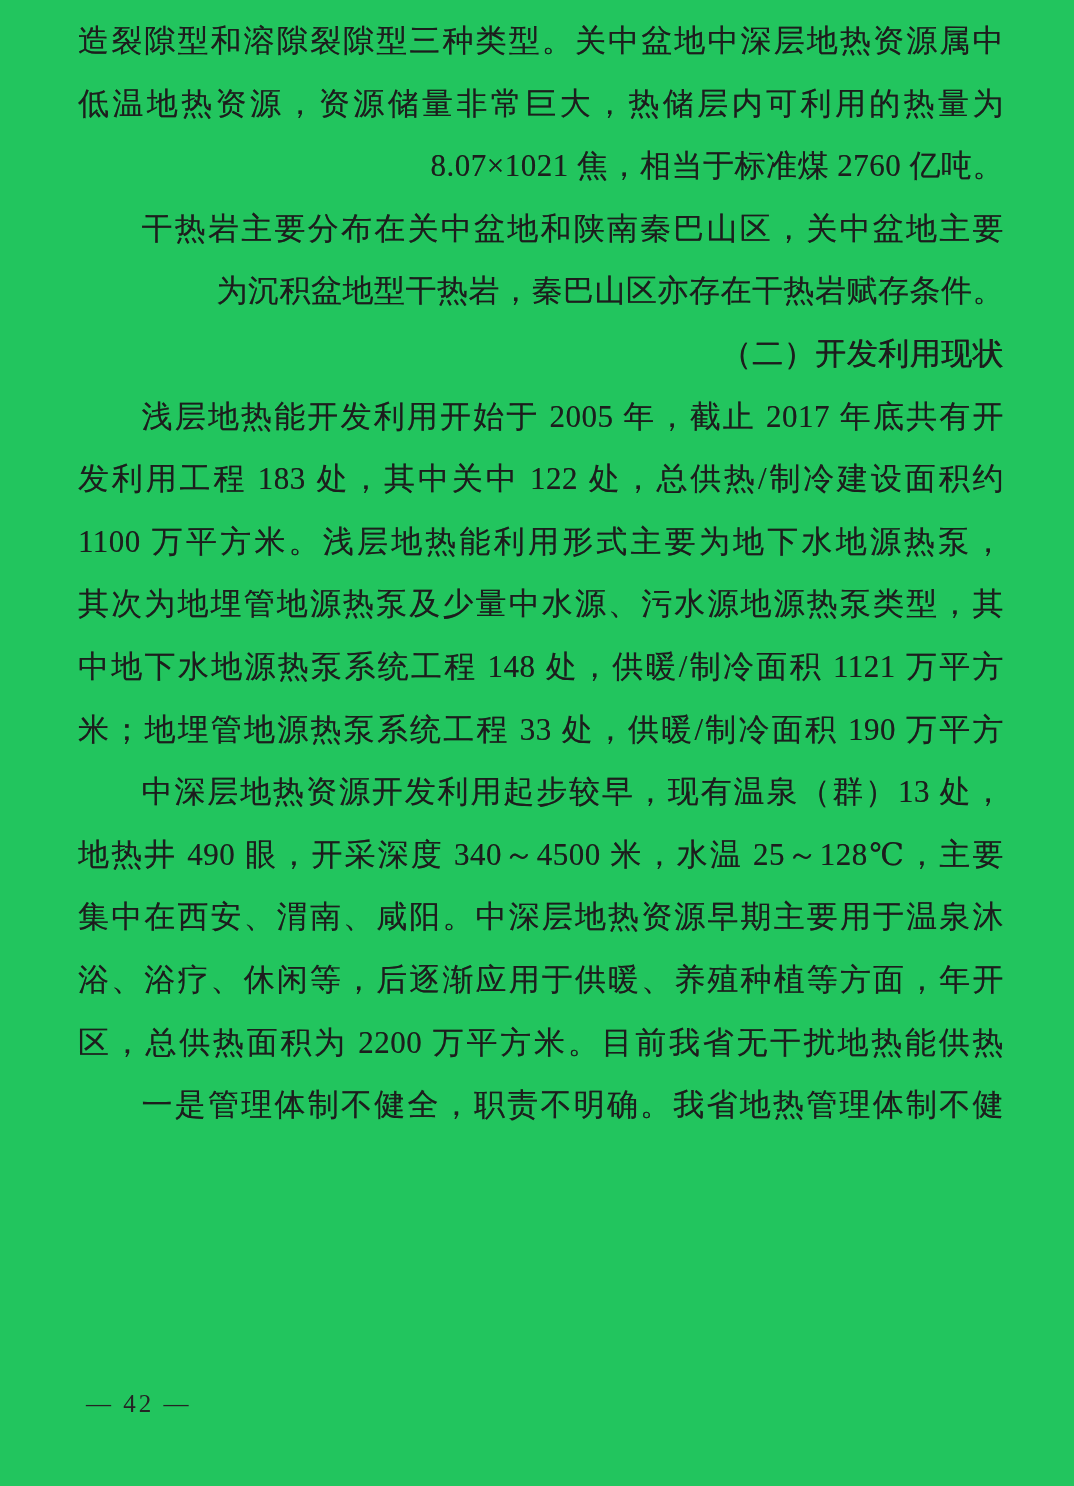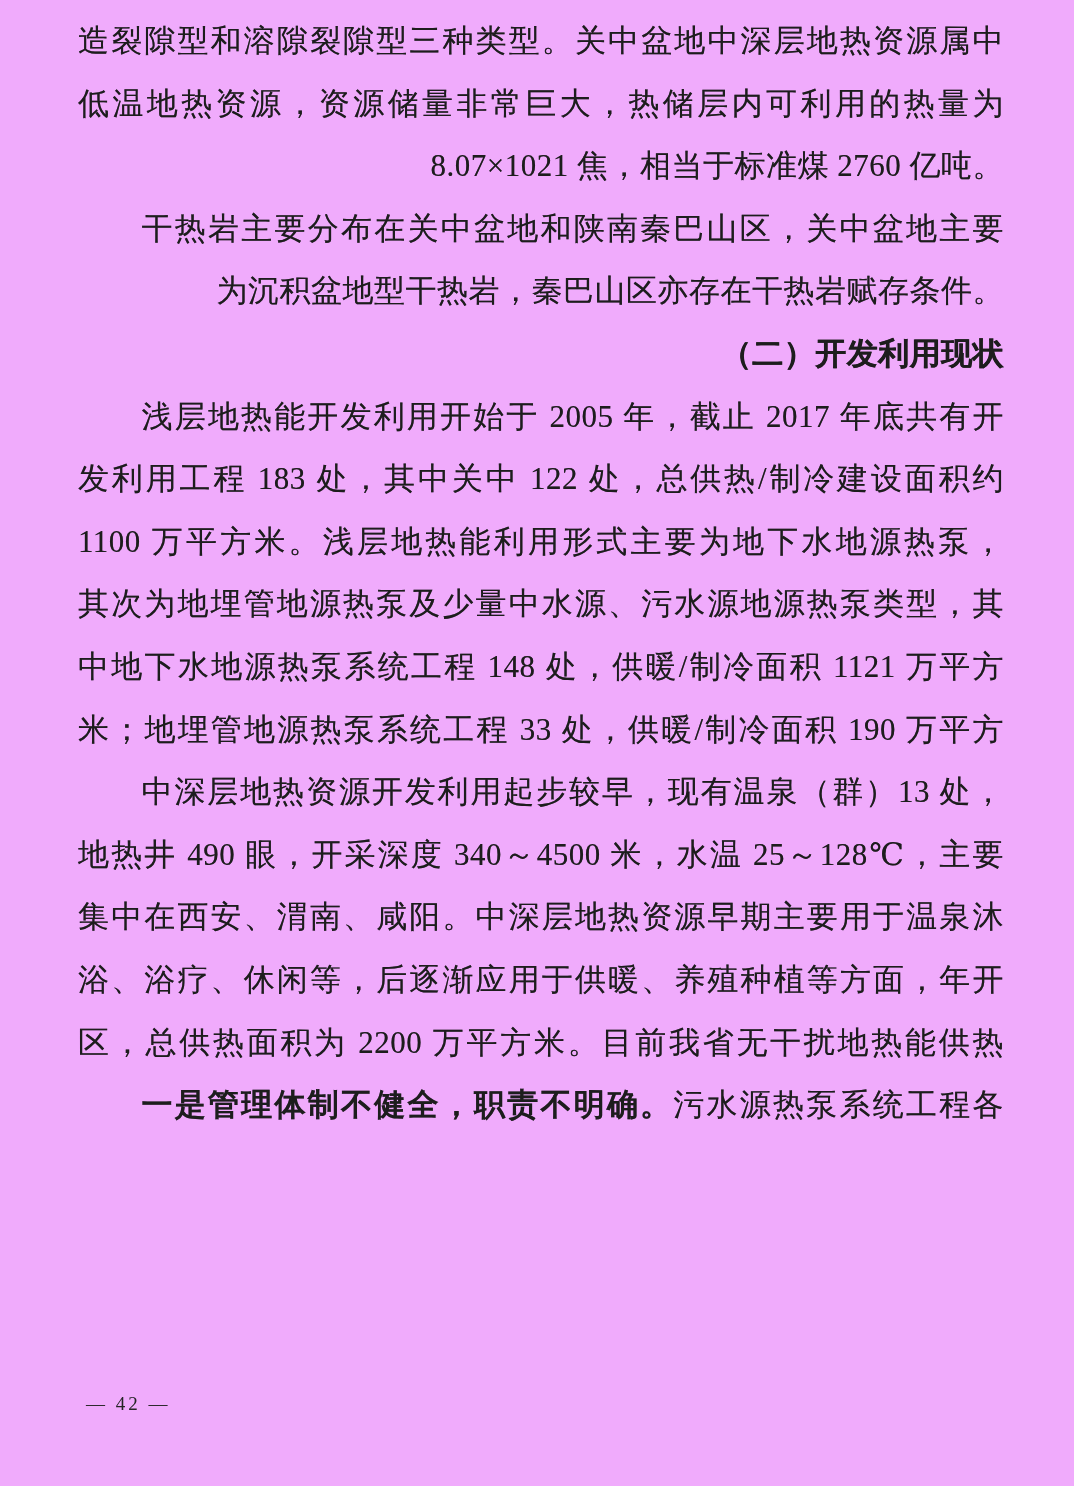--- a/index.html
+++ b/index.html
@@ -6,21 +6,21 @@
     margin: 0;
     padding: 0;
     background: #e8e8e8;
     font-family: "Liberation Serif", "DejaVu Serif", serif;
   }
   .page {
     position: relative;
     width: 1074px;
     height: 1486px;
     margin: 0 auto;
-    background: #f0abfc;
+    background: #22c55e;
     color: #1d1d1d;
     overflow: hidden;
   }
   .content {
     position: absolute;
     left: 78px;
     top: 10px;
     width: 926px;
   }
   .ln {
@@ -36,31 +36,31 @@
   }
   .just {
     text-align: justify;
     text-align-last: justify;
     text-justify: inter-character;
   }
   .ind {
     text-indent: 2.05em;
   }
   .bd {
-    font-weight: 700;
+    font-weight: 400;
   }
   .hd .bd {
-    font-weight: 700;
+    font-weight: 400;
     text-shadow: 0.4px 0 0 #1d1d1d;
   }
   .footer {
     position: absolute;
     left: 86px;
     top: 1384px;
-    font-size: 19px;
+    font-size: 25px;
     line-height: 40px;
     letter-spacing: 3px;
     color: #242424;
   }
 </style>
 </head>
 <body>
 
 <div class="page">
   <div class="content">
@@ -74,16 +74,16 @@
     <div class="ln just"><span class="bd"></span><span>发利用工程 183 处，其中关中 122 处，总供热/制冷建设面积约</span></div>
     <div class="ln just"><span class="bd"></span><span>1100 万平方米。浅层地热能利用形式主要为地下水地源热泵，</span></div>
     <div class="ln just"><span class="bd"></span><span>其次为地埋管地源热泵及少量中水源、污水源地源热泵类型，其</span></div>
     <div class="ln just"><span class="bd"></span><span>中地下水地源热泵系统工程 148 处，供暖/制冷面积 1121 万平方</span></div>
     <div class="ln just"><span class="bd"></span><span>米；地埋管地源热泵系统工程 33 处，供暖/制冷面积 190 万平方</span></div>
     <div class="ln ind just"><span class="bd"></span><span>中深层地热资源开发利用起步较早，现有温泉（群）13 处，</span></div>
     <div class="ln just"><span class="bd"></span><span>地热井 490 眼，开采深度 340～4500 米，水温 25～128℃，主要</span></div>
     <div class="ln just"><span class="bd"></span><span>集中在西安、渭南、咸阳。中深层地热资源早期主要用于温泉沐</span></div>
     <div class="ln just"><span class="bd"></span><span>浴、浴疗、休闲等，后逐渐应用于供暖、养殖种植等方面，年开</span></div>
     <div class="ln just"><span class="bd"></span><span>区，总供热面积为 2200 万平方米。目前我省无干扰地热能供热</span></div>
-    <div class="ln ind just"><span class="bd">一是管理体制不健全，职责不明确。</span><span>污水源热泵系统工程各</span></div>
+    <div class="ln ind just"><span class="bd">一是管理体制不健全，职责不明确。</span><span>我省地热管理体制不健</span></div>
   </div>
   <div class="footer">— 42 —</div>
 </div>
 
 </body></html>

